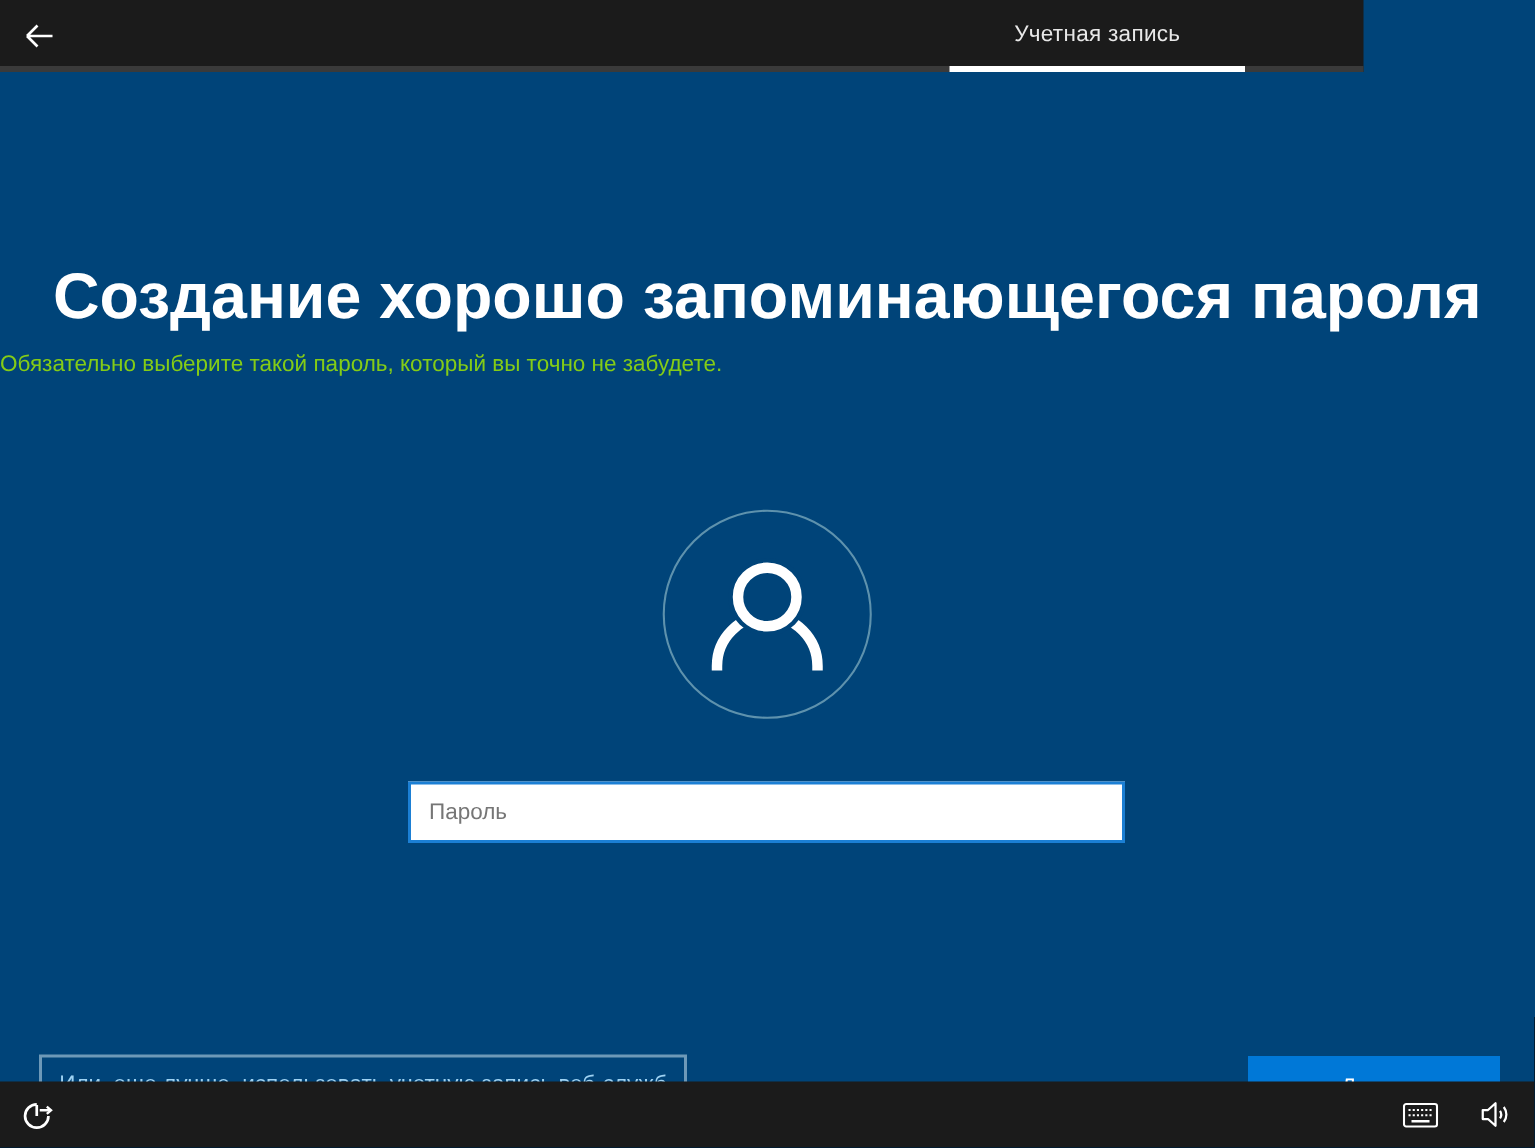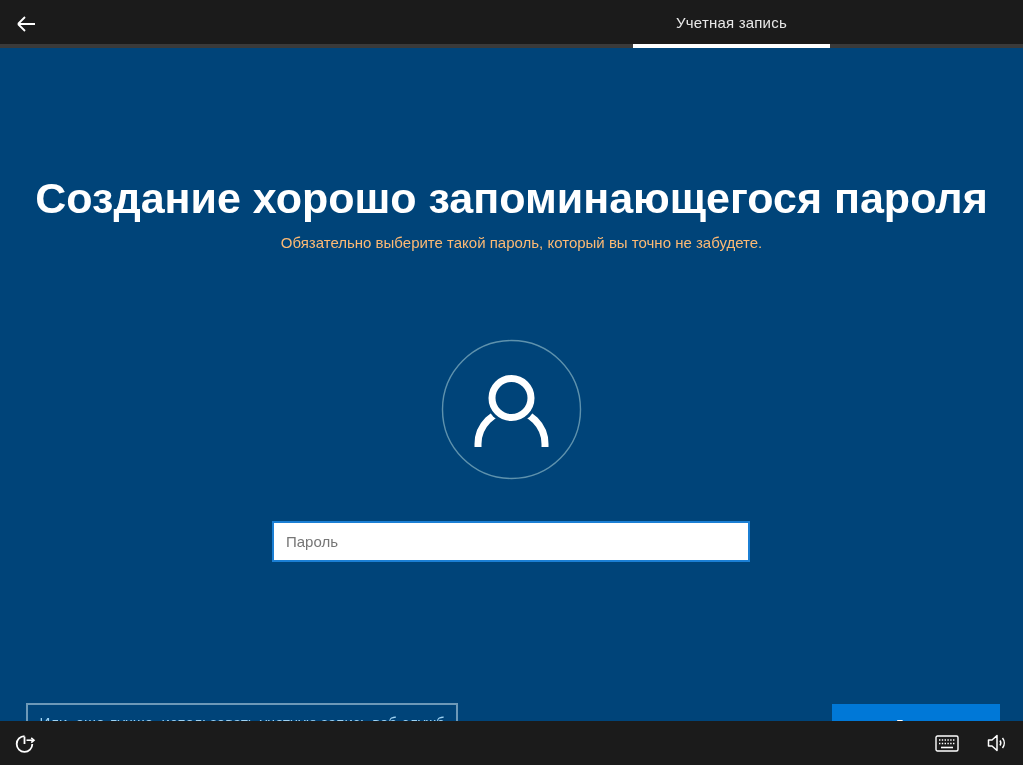--- a/index.html
+++ b/index.html
@@ -4,21 +4,21 @@
 <style>
   * { margin: 0; padding: 0; box-sizing: border-box; }
   html, body { width: 1023px; height: 765px; background: #000; }
   body { font-family: "Liberation Sans", "DejaVu Sans", sans-serif; }
   .screen {
     position: relative; width: 1023px; height: 765px;
     background: #004479; overflow: hidden;
   }
   
   .topbar {
-    position: absolute; top: 0; left: 0; width: 1023px; height: 48px;
+    position: absolute; top: 0; left: 0; width: 909px; height: 48px;
     background: #1b1b1b; border-bottom: 4px solid #3a3a3a;
   }
   .back-btn {
     position: absolute; left: 10px; top: 8px; width: 32px; height: 32px;
     display: flex; align-items: center; justify-content: center; cursor: pointer;
   }
   .tab {
     position: absolute; left: 633px; top: 0; width: 197px; height: 48px;
     display: flex; align-items: center; justify-content: center;
     border-bottom: 4px solid #ffffff; cursor: default;
@@ -26,21 +26,21 @@
   .tab span { color: #e8e8e8; font-size: 15px; letter-spacing: 0.2px; }
   
   .main { position: absolute; top: 48px; left: 0; width: 1023px; height: 673px; }
   .title {
     position: absolute; top: 126px; left: 0; width: 1023px;
     text-align: center; color: #ffffff; font-size: 43px; font-weight: 700;
     line-height: 1.15;
   }
   .subtitle {
     position: absolute; top: 186px; left: 0; width: 1023px;
-    text-align: center; color: #fdba74; font-size: 15px; font-weight: 400; padding-left: 20px;
+    color: #84cc16; font-size: 15px; font-weight: 400;
   }
   .avatar { position: absolute; left: 441px; top: 291px; width: 141px; height: 141px; }
   .pw-input {
     position: absolute; left: 272px; top: 473px; width: 478px; height: 41px;
     border: 2px solid #1b7fd4; border-radius: 0; background: #ffffff;
     padding: 0 12px; font-size: 15px; color: #6d28d9; outline: none;
     font-family: "Liberation Sans", "DejaVu Sans", sans-serif;
   }
   .pw-input::placeholder { color: #767676; opacity: 1; }
   .alt-btn {

